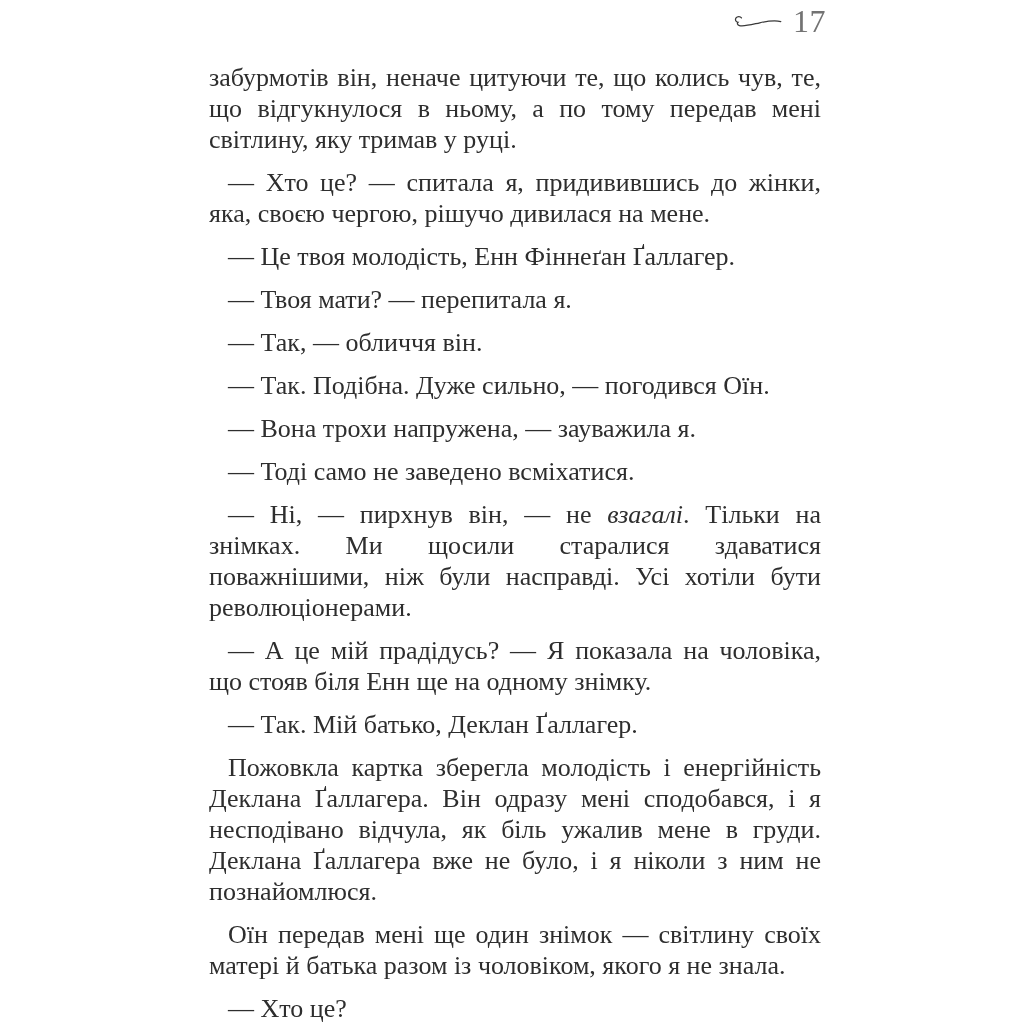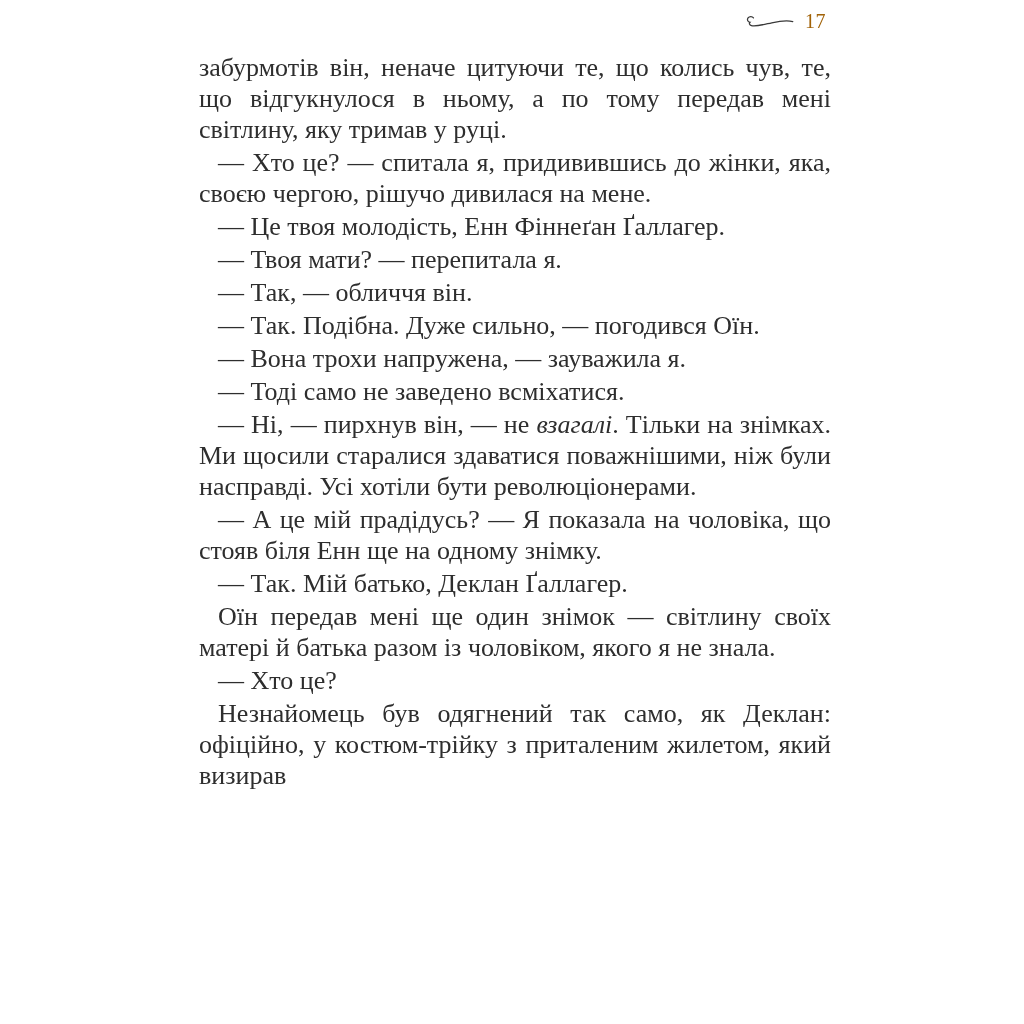--- a/index.html
+++ b/index.html
@@ -24,39 +24,39 @@
     display: flex;
     align-items: center;
     gap: 10px;
   }
   .flourish {
     width: 50px;
     height: 16px;
     display: block;
   }
   .page-number {
-    font-size: 20px;
+    font-size: 32px;
     line-height: 34px;
-    color: #a16207;
+    color: #737373;
     letter-spacing: 0.5px;
   }
   .text-block {
     position: absolute;
     left: 197px;
     top: 50px;
     width: 636px;
     font-size: 26px;
     line-height: 31px;
     text-align: justify;
     text-justify: inter-word;
     hyphens: manual;
     -webkit-hyphens: manual;
   }
   .para {
-    margin: 2px;
+    margin: 12px;
     padding: 0;
   }
   .para.indent {
     text-indent: 19px;
   }
   .italic {
     font-style: italic;
   }
 </style>
 </head>
@@ -76,18 +76,19 @@
       <p class="para indent"><span>— Хто це? — спитала я, придивившись до жінки, яка, своєю чергою, рішучо дивилася на мене.</span></p>
       <p class="para indent"><span>— Це твоя молодість, Енн Фіннеґан Ґаллагер.</span></p>
       <p class="para indent"><span>— Твоя мати? — перепитала я.</span></p>
       <p class="para indent"><span>— Так, — обличчя він.</span></p>
       <p class="para indent"><span>— Так. Подібна. Дуже сильно, — погодився Оїн.</span></p>
       <p class="para indent"><span>— Вона трохи напружена, — зауважила я.</span></p>
       <p class="para indent"><span>— Тоді само не заведено всміхатися.</span></p>
       <p class="para indent"><span>— Ні, — пирхнув він, — не </span><span class="italic">взагалі</span><span>. Тільки на знімках. Ми щосили старалися здаватися поважнішими, ніж були насправді. Усі хотіли бути революціонерами.</span></p>
       <p class="para indent"><span>— А це мій прадідусь? — Я показала на чоловіка, що стояв біля Енн ще на одному знімку.</span></p>
       <p class="para indent"><span>— Так. Мій батько, Деклан Ґаллагер.</span></p>
+      <p class="para indent"><span>Пожовкла картка зберегла молодість і енергійність Декла­на Ґаллагера. Він одразу мені сподобався, і я несподівано відчула, як біль ужалив мене в груди. Деклана Ґаллагера вже не було, і я ніколи з ним не познайомлюся.</span></p>
       <p class="para indent"><span>Оїн передав мені ще один знімок — світлину своїх мате­рі й батька разом із чоловіком, якого я не знала.</span></p>
       <p class="para indent"><span>— Хто це?</span></p>
       <p class="para indent"><span>Незнайомець був одягнений так само, як Деклан: офіцій­но, у костюм-трійку з приталеним жилетом, який визирав</span></p>
     </main>
 
 </div>
 
 </body></html>

